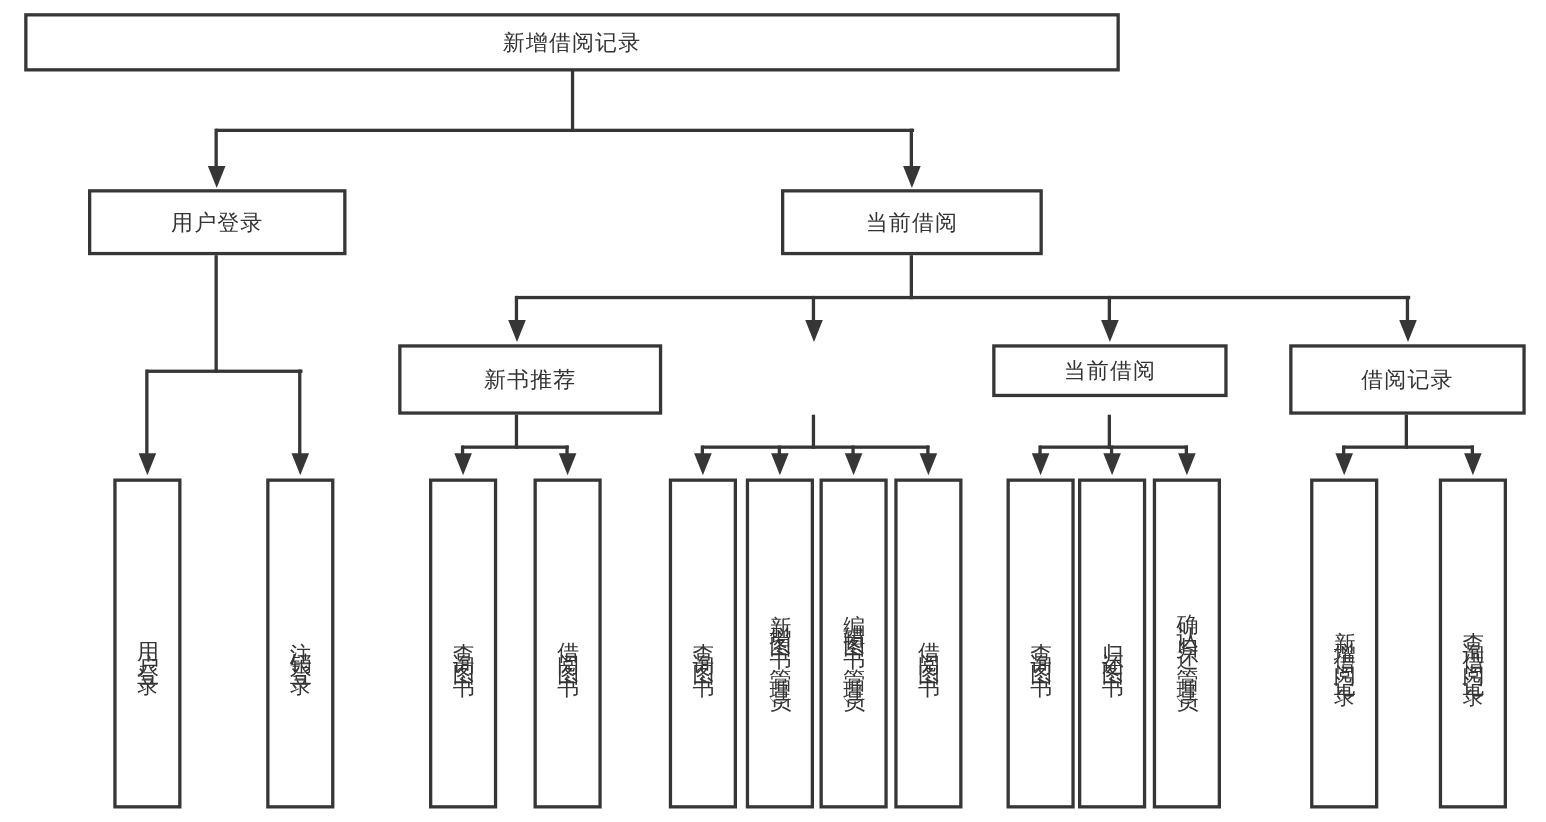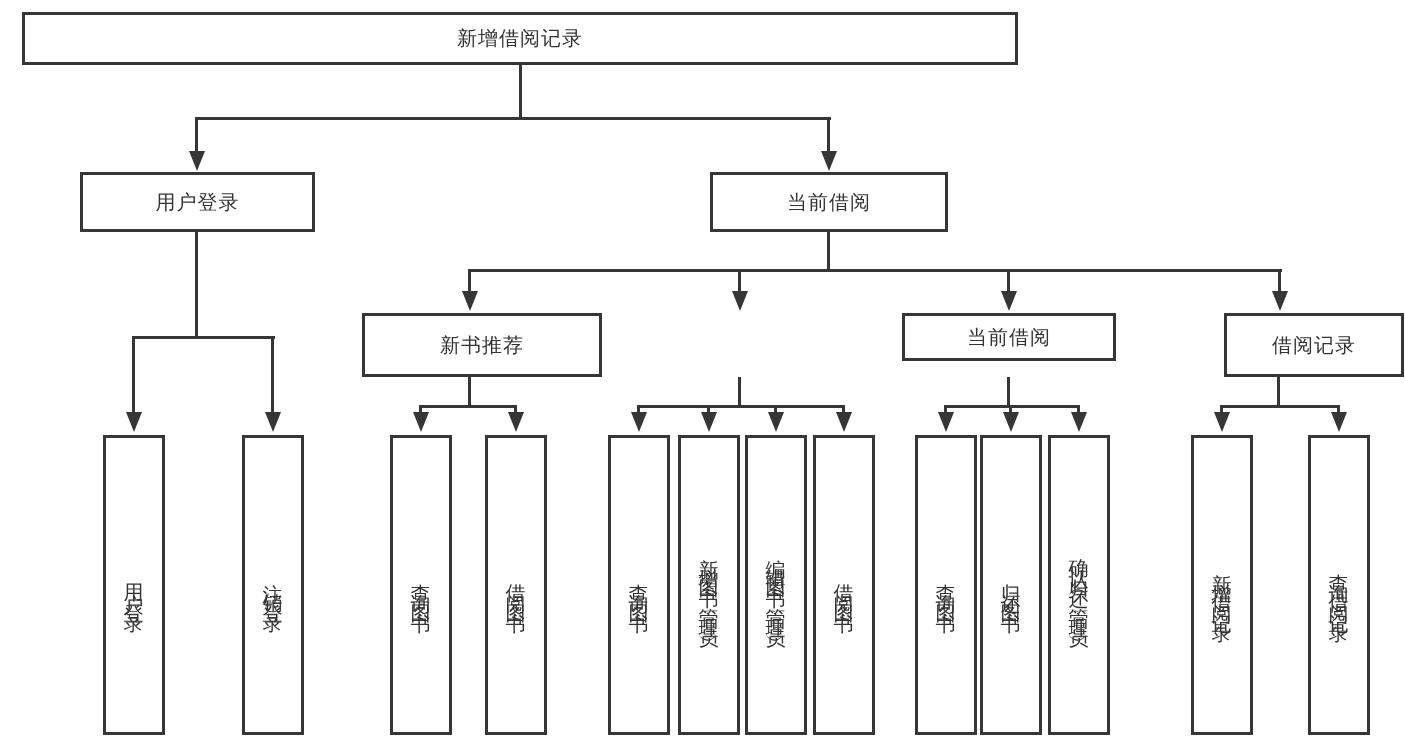--- a/index.html
+++ b/index.html
@@ -77,21 +77,21 @@
   <div class="arw" style="left:462px;top:291px"></div>
   <div class="vl" style="left:738px;top:269px;height:23px"></div>
   <div class="arw" style="left:732px;top:291px"></div>
   <div class="vl" style="left:1007px;top:269px;height:23px"></div>
   <div class="arw" style="left:1001px;top:291px"></div>
   <div class="vl" style="left:1278px;top:269px;height:23px"></div>
   <div class="arw" style="left:1272px;top:291px"></div>
 
   <div class="node" style="left:362px;top:313px;width:240px;height:64px">新书推荐</div>
   <div class="node" style="left:902px;top:313px;width:214px;height:48px">当前借阅</div>
-  <div class="node" style="left:1224px;top:313px;width:180px;height:64px">借阅记录</div>
+  <div class="node" style="left:1172px;top:313px;width:215px;height:64px">借阅记录</div>
 
   <div class="vl" style="left:468px;top:377px;height:31px"></div>
   <div class="hl" style="left:420px;top:405px;width:97px"></div>
   <div class="vl" style="left:419px;top:405px;height:9px"></div>
   <div class="arw" style="left:413px;top:412px"></div>
   <div class="vl" style="left:514px;top:405px;height:9px"></div>
   <div class="arw" style="left:508px;top:412px"></div>
 
   <div class="vl" style="left:738px;top:377px;height:31px"></div>
   <div class="hl" style="left:638px;top:405px;width:207px"></div>

